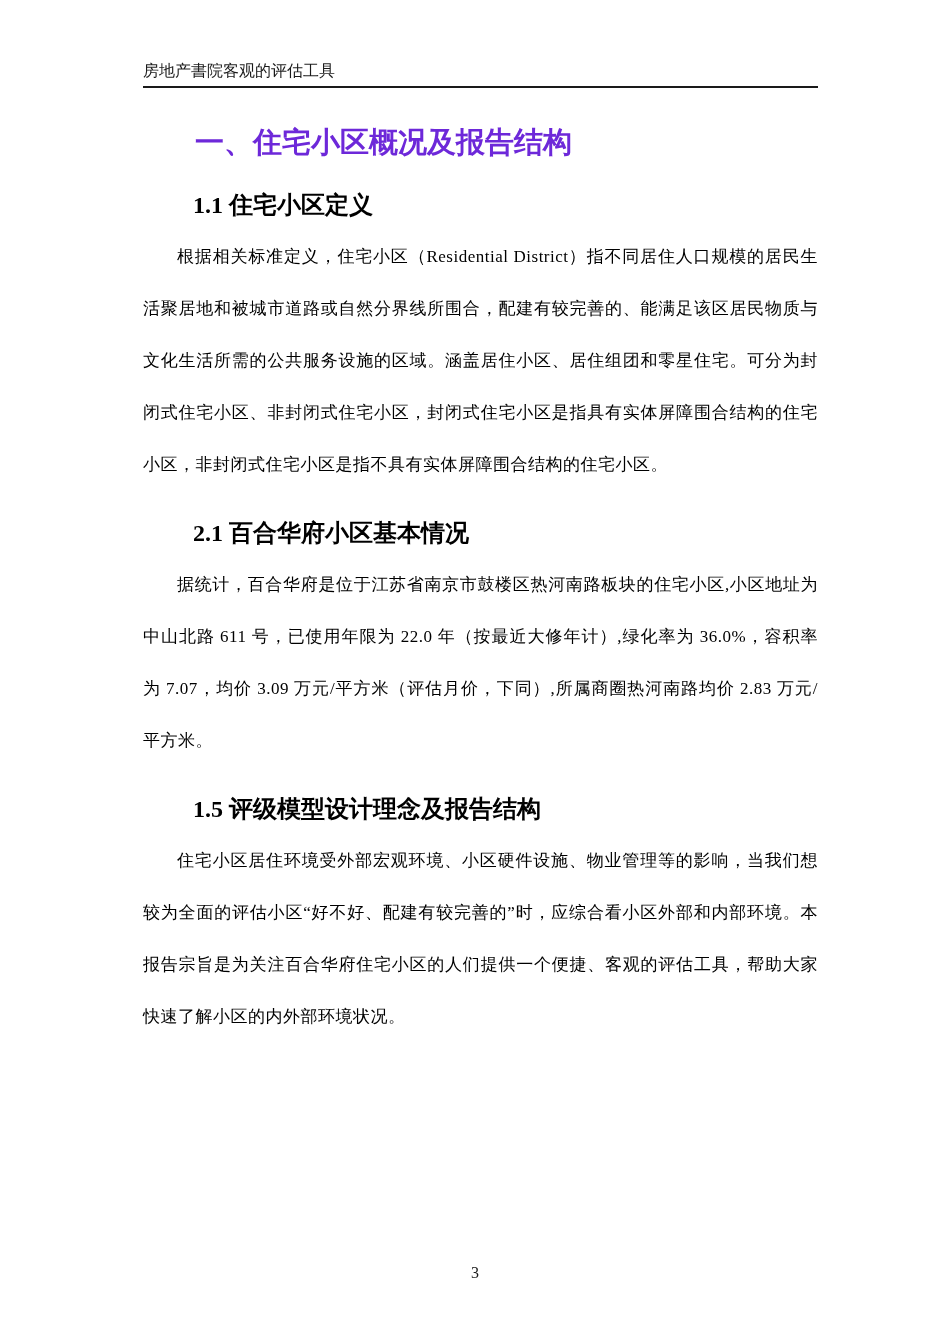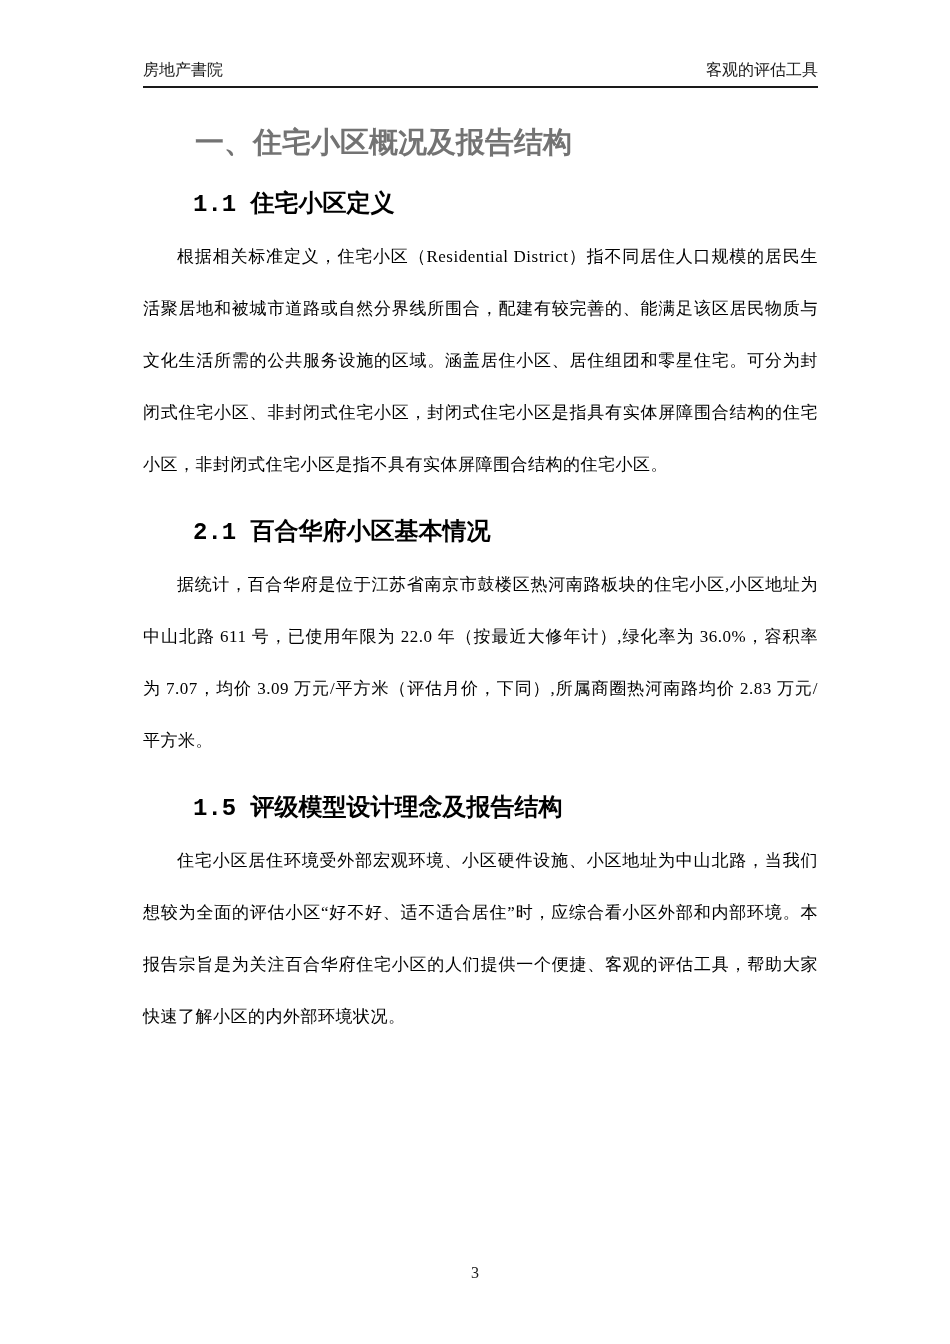--- a/index.html
+++ b/index.html
@@ -20,44 +20,44 @@
   .content {
     position: absolute;
     left: 143px;
     top: 0;
     width: 675px;
   }
   
   .doc-header {
     padding-top: 60px;
     display: flex;
-    justify-content: space-between;
+    justify-content: flex-start;
     align-items: flex-end;
     border-bottom: 2px solid #1a1a1a;
     padding-bottom: 4px;
-    font-family: Liberation Mono, monospace;
+    font-family: Liberation Serif, serif;
     font-size: 16px;
     line-height: 22px;
     color: #1a1a1a;
   }
   
   .doc-title {
     margin-top: 33px;
     padding-left: 52px;
     font-family: "Liberation Sans", "DejaVu Sans", sans-serif;
     font-weight: bold;
     font-size: 29px;
     line-height: 42px;
-    color: #737373;
+    color: #6d28d9;
   }
   
   .sec-heading {
     margin-top: 24px;
     padding-left: 50px;
-    font-family: Liberation Mono, monospace;
+    font-family: Liberation Serif, serif;
     font-weight: bold;
     font-size: 24px;
     line-height: 36px;
     color: #000000;
   }
   
   .para {
     margin: 8px 0 16px 0;
     font-family: "Liberation Serif", "DejaVu Serif", serif;
     font-size: 17px;
@@ -92,18 +92,18 @@
 
     <div class="doc-title">一、住宅小区概况及报告结构</div>
 
     <div class="sec-heading">1.1 住宅小区定义</div>
     <p class="para">根据相关标准定义，住宅小区（Residential District）指不同居住人口规模的居民生活聚居地和被城市道路或自然分界线所围合，配建有较完善的、能满足该区居民物质与文化生活所需的公共服务设施的区域。涵盖居住小区、居住组团和零星住宅。可分为封闭式住宅小区、非封闭式住宅小区，封闭式住宅小区是指具有实体屏障围合结构的住宅小区，非封闭式住宅小区是指不具有实体屏障围合结构的住宅小区。</p>
 
     <div class="sec-heading">2.1 百合华府小区基本情况</div>
     <p class="para">据统计，百合华府是位于江苏省南京市鼓楼区热河南路板块的住宅小区,小区地址为中山北路 611 号，已使用年限为 22.0 年（按最近大修年计）,绿化率为 36.0%，容积率为 7.07，均价 3.09 万元/平方米（评估月价，下同）,所属商圈热河南路均价 2.83 万元/平方米。</p>
 
     <div class="sec-heading">1.5 评级模型设计理念及报告结构</div>
-    <p class="para">住宅小区居住环境受外部宏观环境、小区硬件设施、小区地址为中山北路，当我们想较为全面的评估小区“好不好、适不适合居住”时，应综合看小区外部和内部环境。本报告宗旨是为关注百合华府住宅小区的人们提供一个便捷、客观的评估工具，帮助大家快速了解小区的内外部环境状况。</p>
+    <p class="para">住宅小区居住环境受外部宏观环境、小区硬件设施、物业管理等的影响，当我们想较为全面的评估小区“好不好、配建有较完善的”时，应综合看小区外部和内部环境。本报告宗旨是为关注百合华府住宅小区的人们提供一个便捷、客观的评估工具，帮助大家快速了解小区的内外部环境状况。</p>
 
   </div>
 
   <div class="page-number">3</div>
 </div>
 
 </body></html>

